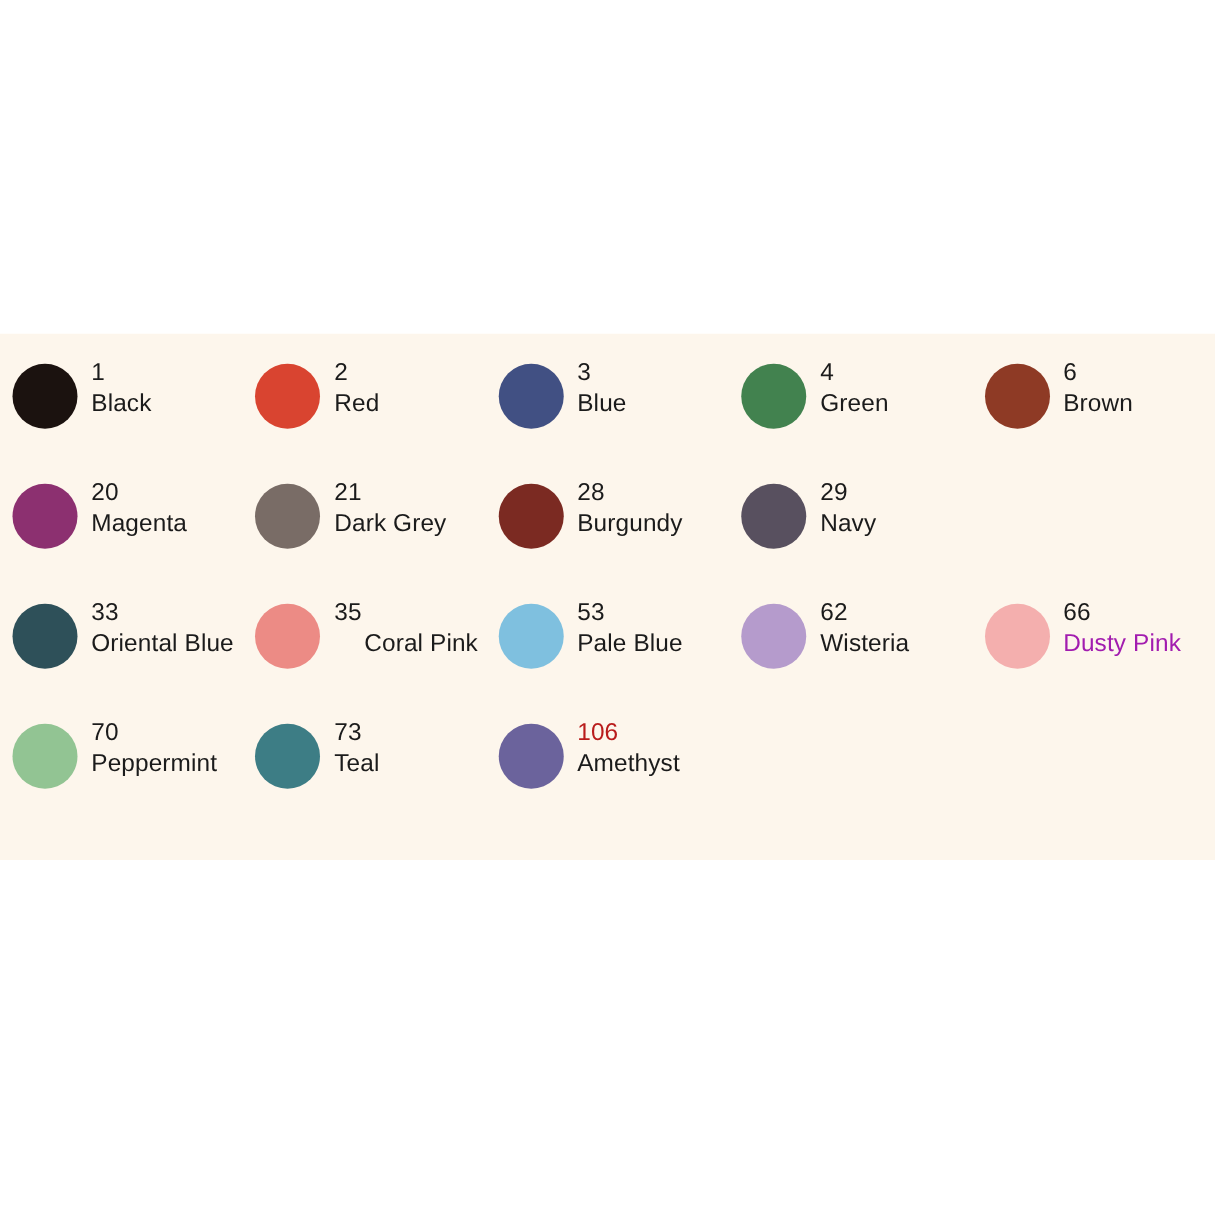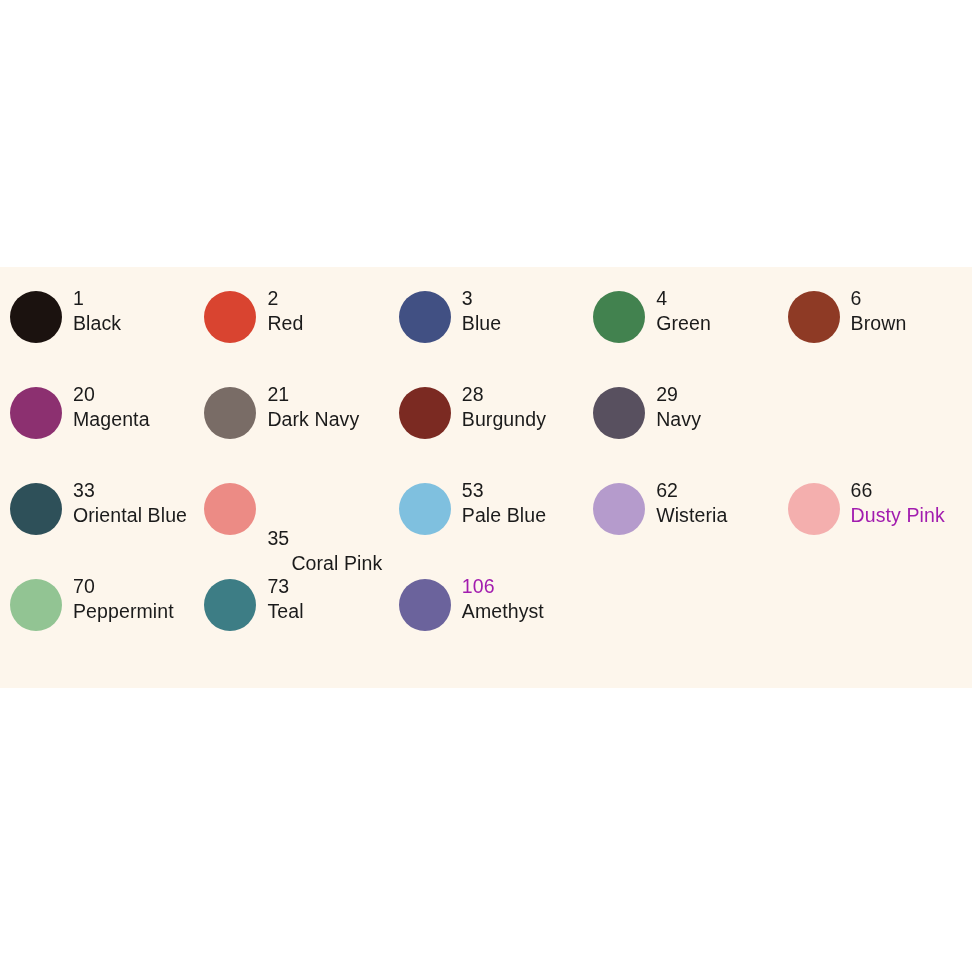--- a/index.html
+++ b/index.html
@@ -144,21 +144,21 @@
           <div class="swatch-dot" style="background: rgb(140, 48, 112);"></div>
           <div class="swatch-text">
             <span class="swatch-code" style="color: rgb(27, 27, 27);">20</span>
             <span class="swatch-name" style="color: rgb(27, 27, 27);">Magenta</span>
           </div>
         </div>
         <div class="swatch-item">
           <div class="swatch-dot" style="background: rgb(121, 108, 102);"></div>
           <div class="swatch-text">
             <span class="swatch-code" style="color: rgb(27, 27, 27);">21</span>
-            <span class="swatch-name" style="color: rgb(27, 27, 27);">Dark Navy</span>
+            <span class="swatch-name" style="color: rgb(27, 27, 27);">Dark Grey</span>
           </div>
         </div>
         <div class="swatch-item">
           <div class="swatch-dot" style="background: rgb(123, 42, 34);"></div>
           <div class="swatch-text">
             <span class="swatch-code" style="color: rgb(27, 27, 27);">28</span>
             <span class="swatch-name" style="color: rgb(27, 27, 27);">Burgundy</span>
           </div>
         </div>
         <div class="swatch-item">
@@ -174,21 +174,21 @@
         <div class="swatch-item">
           <div class="swatch-dot" style="background: rgb(46, 80, 89);"></div>
           <div class="swatch-text">
             <span class="swatch-code" style="color: rgb(27, 27, 27);">33</span>
             <span class="swatch-name" style="color: rgb(27, 27, 27);">Oriental Blue</span>
           </div>
         </div>
         <div class="swatch-item">
           <div class="swatch-dot" style="background: rgb(236, 139, 133);"></div>
           <div class="swatch-text">
-            <span class="swatch-code" style="color: rgb(27, 27, 27); margin-top: 48px;">35</span>
+            <span class="swatch-code" style="color: rgb(27, 27, 27);">35</span>
             <span class="swatch-name" style="color: rgb(27, 27, 27); margin-left: 24px;">Coral Pink</span>
           </div>
         </div>
         <div class="swatch-item">
           <div class="swatch-dot" style="background: rgb(127, 192, 223);"></div>
           <div class="swatch-text">
             <span class="swatch-code" style="color: rgb(27, 27, 27);">53</span>
             <span class="swatch-name" style="color: rgb(27, 27, 27);">Pale Blue</span>
           </div>
         </div>
@@ -219,21 +219,21 @@
         <div class="swatch-item">
           <div class="swatch-dot" style="background: rgb(61, 125, 133);"></div>
           <div class="swatch-text">
             <span class="swatch-code" style="color: rgb(27, 27, 27);">73</span>
             <span class="swatch-name" style="color: rgb(27, 27, 27);">Teal</span>
           </div>
         </div>
         <div class="swatch-item">
           <div class="swatch-dot" style="background: rgb(107, 99, 156);"></div>
           <div class="swatch-text">
-            <span class="swatch-code" style="color: #a21caf;">106</span>
+            <span class="swatch-code" style="color: #b91c1c;">106</span>
             <span class="swatch-name" style="color: rgb(27, 27, 27);">Amethyst</span>
           </div>
         </div>
         <div class="empty-slot"></div>
         <div class="empty-slot"></div>
       </div>
 
     </div>
   </div>
 

